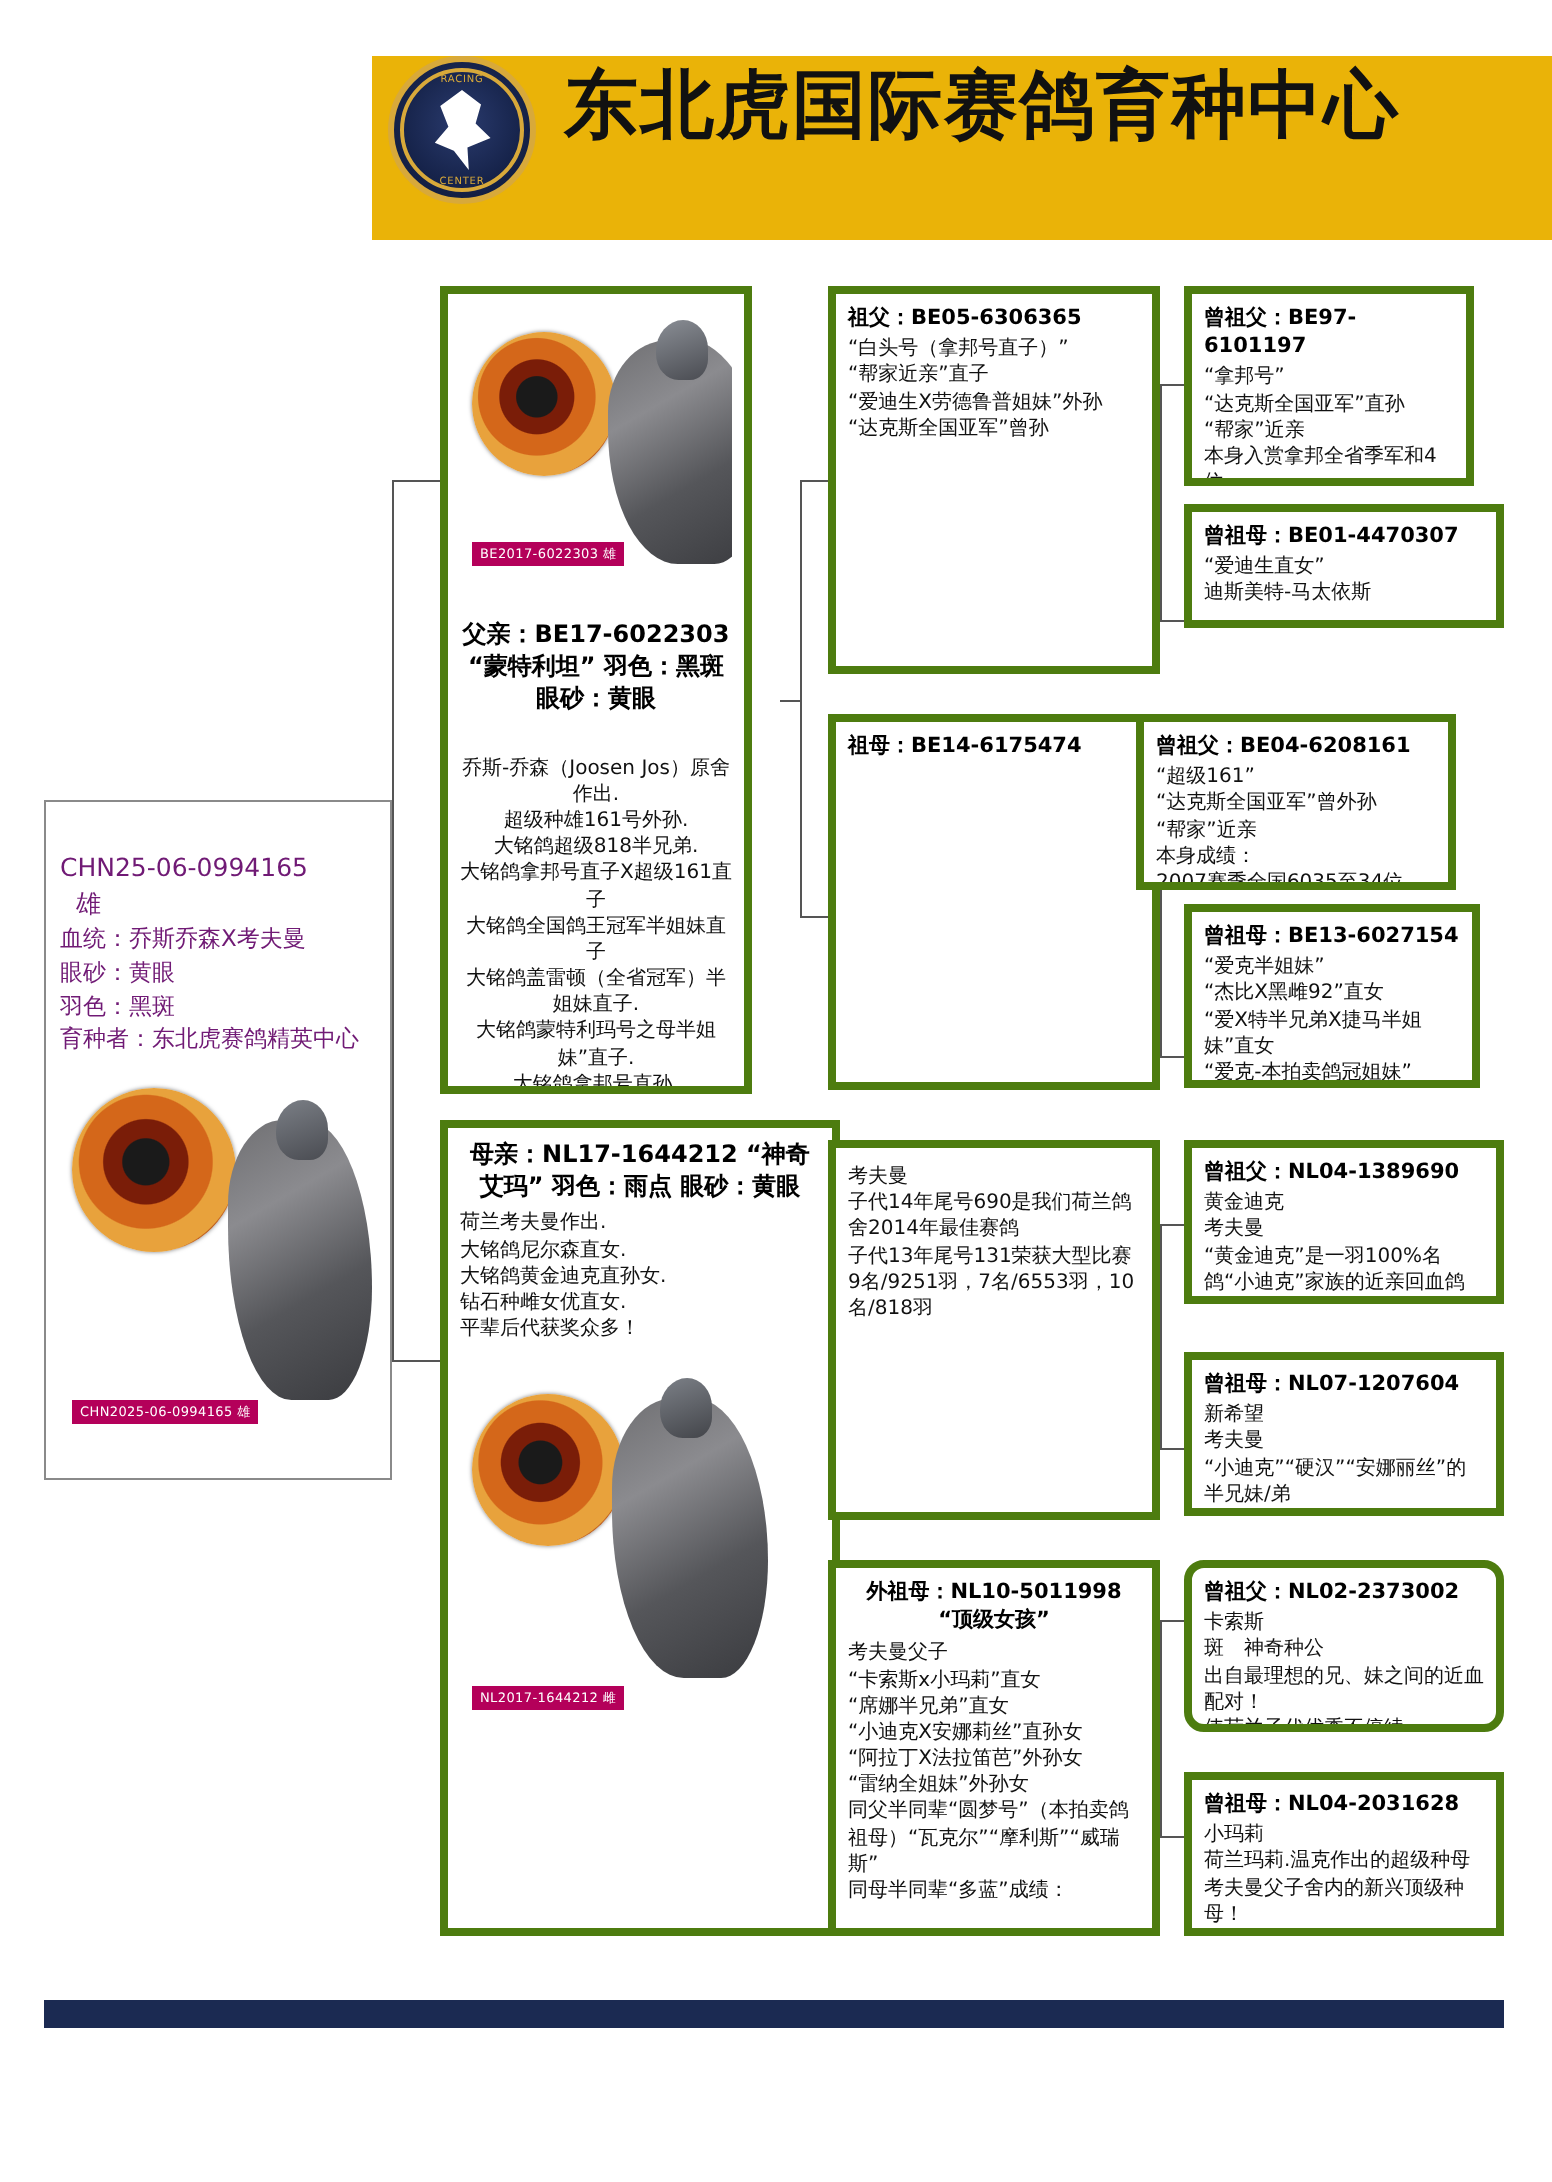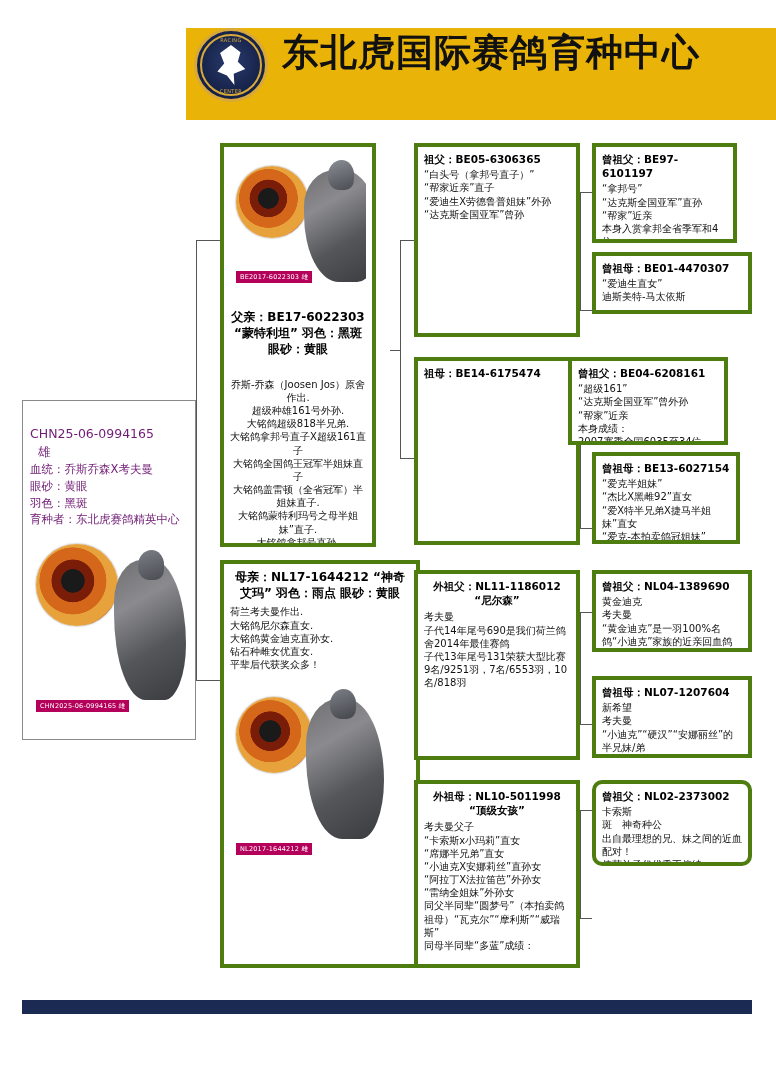--- a/index.html
+++ b/index.html
@@ -268,22 +268,20 @@
 “帮家近亲”直子
 “爱迪生X劳德鲁普姐妹”外孙
 “达克斯全国亚军”曾孙</div>
   </div>
 
   <div class="card" style="left:414px; top:357px; width:166px; height:188px;">
     <div class="title">祖母：BE14-6175474</div>
   </div>
 
   <div class="card" style="left:414px; top:570px; width:166px; height:190px;">
-    <div class="title center">外祖父：NL11-1186012
-“尼尔森”</div>
     <div class="body" style="margin-top:3px;">考夫曼
 子代14年尾号690是我们荷兰鸽舍2014年最佳赛鸽
 子代13年尾号131荣获大型比赛9名/9251羽，7名/6553羽，10名/818羽</div>
   </div>
 
   <div class="card" style="left:414px; top:780px; width:166px; height:188px;">
     <div class="title center">外祖母：NL10-5011998
 “顶级女孩”</div>
     <div class="body" style="margin-top:3px;">考夫曼父子
 “卡索斯x小玛莉”直女
@@ -342,16 +340,22 @@
   </div>
 
   <div class="card" style="left:592px; top:780px; width:160px; height:86px;border-radius:10px;">
     <div class="title">曾祖父：NL02-2373002</div>
     <div class="body">卡索斯
 斑　神奇种公
 出自最理想的兄、妹之间的近血配对！
 使荷兰子代优秀不停续,</div>
   </div>
 
+  <div class="card" style="left:592px; top:886px; width:160px; height:82px;">
+    <div class="title">曾祖母：NL04-2031628</div>
+    <div class="body">小玛莉
+荷兰玛莉.温克作出的超级种母
+考夫曼父子舍内的新兴顶级种母！</div>
+  </div>
 
   <div class="footerbar"></div>
 
 </div>
 
 </body></html>

